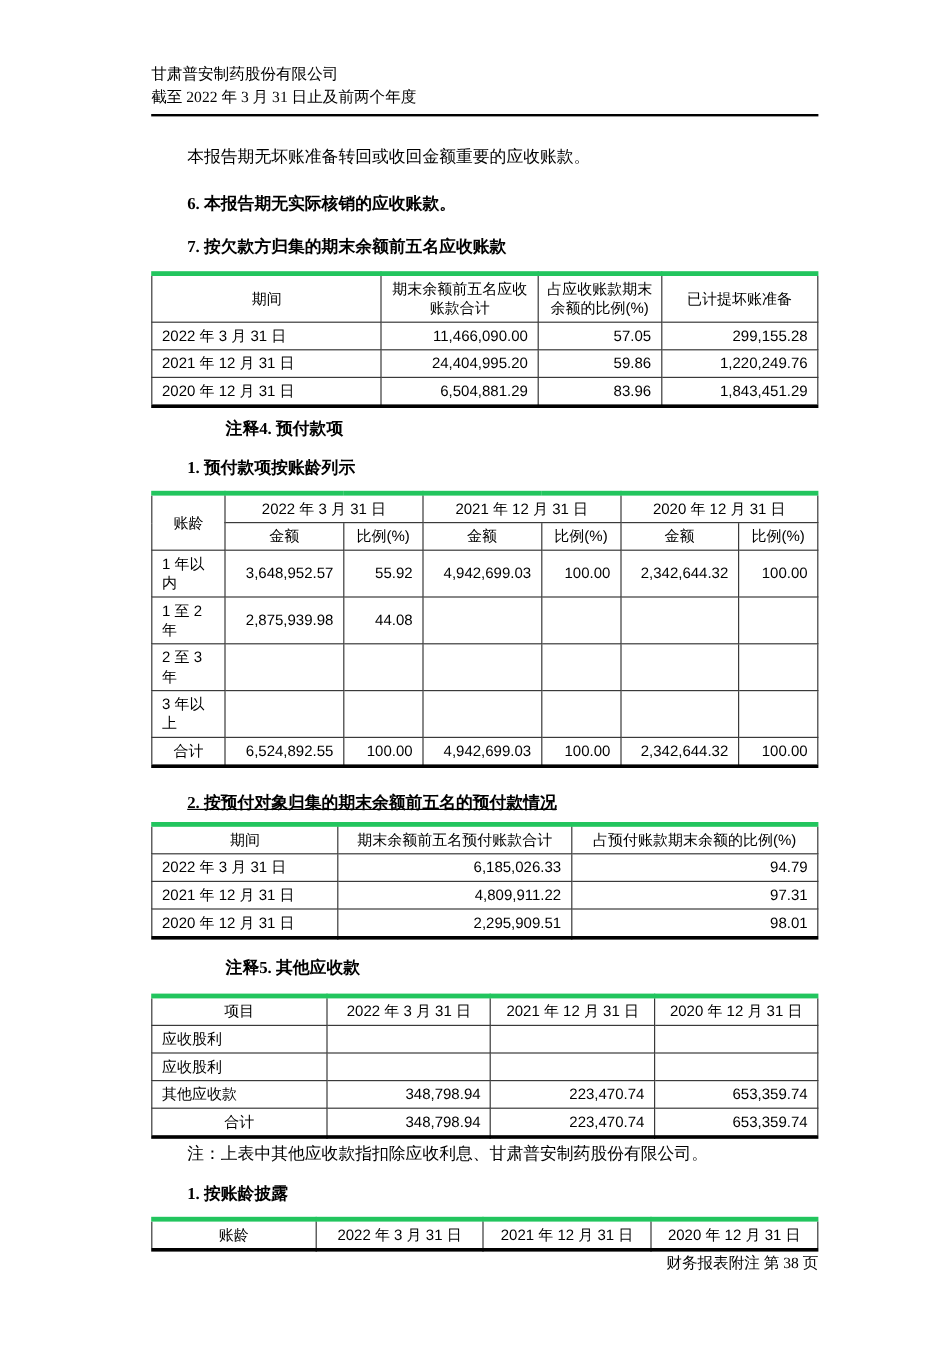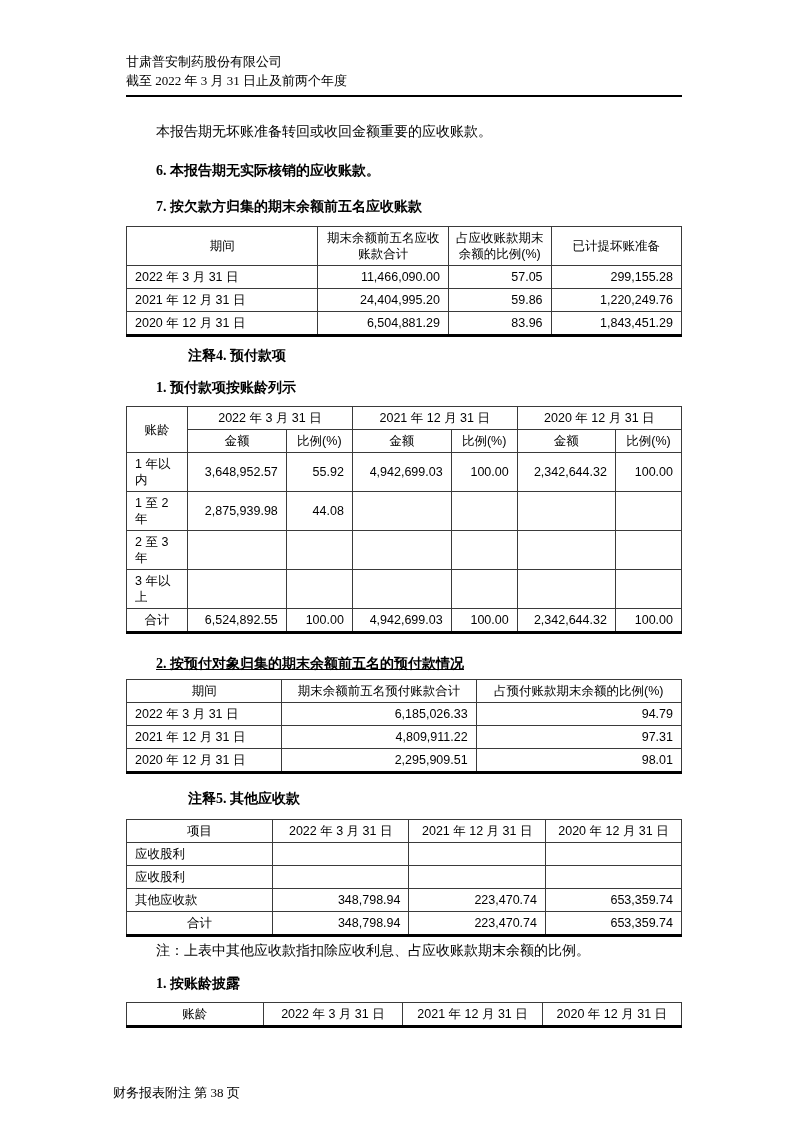--- a/index.html
+++ b/index.html
@@ -23,39 +23,39 @@
   .m-note4{ margin-top:9px; }
   .m-sub1 { margin-top:13px; }
   .m-sub2 { margin-top:20px;text-decoration:underline; }
   .m-note5{ margin-top:15px; }
   .m-note { margin-top:4px; }
   .m-other{ margin-top:22px; }
   .m-osub { margin-top:14px; }
 
   table {
     width:100%; border-collapse:collapse; table-layout:fixed;
-    border-top:1px solid #22c55e; border-bottom:3px solid #000;
+    border-top:4px solid #22c55e; border-bottom:3px solid #000;
     font-family:"Liberation Sans", serif; font-size:12.5px;
   }
   .m-t1 { margin-top:10px; }
   .m-t2 { margin-top:9px; }
   .m-t3 { margin-top:6px; }
   .m-t4 { margin-top:11px; }
   .m-t5 { margin-top:9px; }
   th, td { border:1px solid #3a3a3a; vertical-align:middle; padding:3px 6px; line-height:16px; }
   th { font-weight:normal; text-align:center; }
   td { height:23px; }
   td.lbl { text-align:left; padding-left:8px; }
   td.ctr { text-align:center; }
   td.num { text-align:right; padding-right:8px; font-family:"Liberation Sans",sans-serif; }
   td.date { text-align:left; padding-left:8px; }
 
   .footer {
     position:absolute; left:113px; width:569px; top:1044px;
-    text-align:left; font-size:13px;margin-top:40px;
+    text-align:right; font-size:13px;
   }
 </style>
 </head>
 <body>
 
 <div class="page">
   <div class="content">
 
     <div class="doc-header">
       <div>甘肃普安制药股份有限公司</div>
@@ -253,21 +253,21 @@
         </tr>
         <tr>
           <td class="ctr">合计</td>
           <td class="num">348,798.94</td>
           <td class="num">223,470.74</td>
           <td class="num">653,359.74</td>
         </tr>
       </tbody>
     </table>
 
-    <p class="para m-note">注：上表中其他应收款指扣除应收利息、占应收账款期末余额的比例。</p>
+    <p class="para m-note">注：上表中其他应收款指扣除应收利息、甘肃普安制药股份有限公司。</p>
     <p class="h-bold m-osub">1. 按账龄披露</p>
 
     <table class="m-t5">
       <colgroup>
           <col style="width:24.6%">
           <col style="width:25.2%">
           <col style="width:25.1%">
           <col style="width:25.1%">
         </colgroup>
       <thead>

